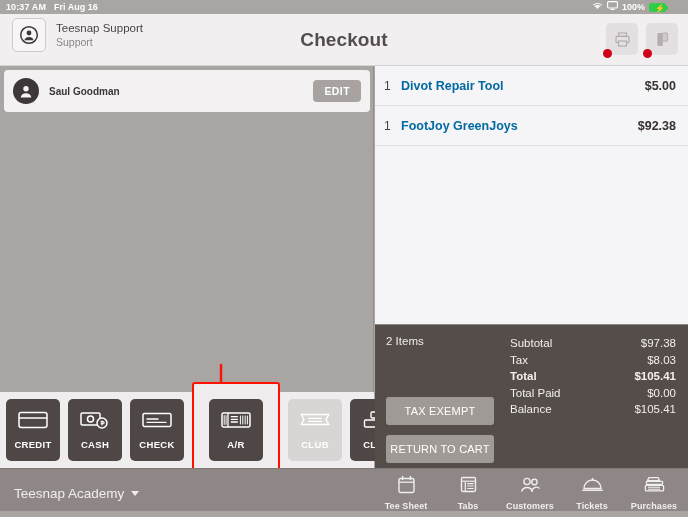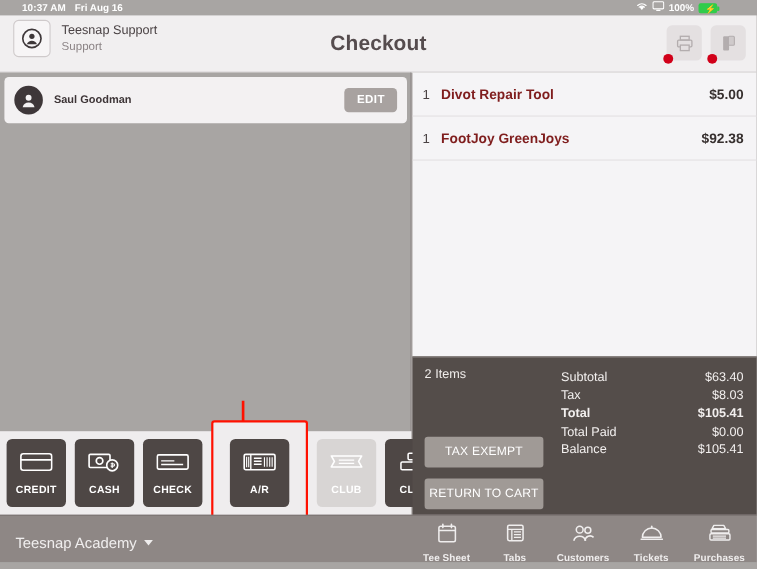--- a/index.html
+++ b/index.html
@@ -26,21 +26,21 @@
     position: absolute;
     top: 0; left: 0;
     width: 672px;
     height: 14px;
     background: #a8a5a3;
     color: #ffffff;
     font-size: 9px;
     line-height: 14px;
     display: flex;
     align-items: flex-end;
-    padding: 0 20px;
+    padding: 0 6px;
     box-sizing: border-box;
   }
   .sb-time { font-weight: bold; letter-spacing: 0.1px; }
   .sb-date { font-weight: bold; margin-left: 8px; }
   .sb-right {
     margin-left: auto;
     display: flex;
     align-items: center;
     gap: 4px;
   }
@@ -248,21 +248,21 @@
     box-sizing: border-box;
   }
   .cart-qty {
     width: 17px;
     font-size: 12px;
     color: #4a4244;
   }
   .cart-name {
     font-size: 12.5px;
     font-weight: bold;
-    color: #7f1d1d;
+    color: #0369a1;
   }
   .cart-price {
     margin-left: auto;
     font-size: 12.5px;
     font-weight: bold;
     color: #37302f;
   }
 
   
   .totals {
@@ -536,21 +536,21 @@
   <div class="totals">
     <div class="totals-grid">
       <div class="totals-left">
         <div class="items-count">2 Items</div>
         <div class="tot-btn tax">TAX EXEMPT</div>
         <div class="tot-btn ret">RETURN TO CART</div>
       </div>
       <div class="totals-right">
         <div class="tot-line">
           <span class="k">Subtotal</span>
-          <span class="v">$63.40</span>
+          <span class="v">$97.38</span>
         </div>
         <div class="tot-line">
           <span class="k">Tax</span>
           <span class="v">$8.03</span>
         </div>
         <div class="tot-line bold">
           <span class="k">Total</span>
           <span class="v">$105.41</span>
         </div>
         <div class="tot-line">

